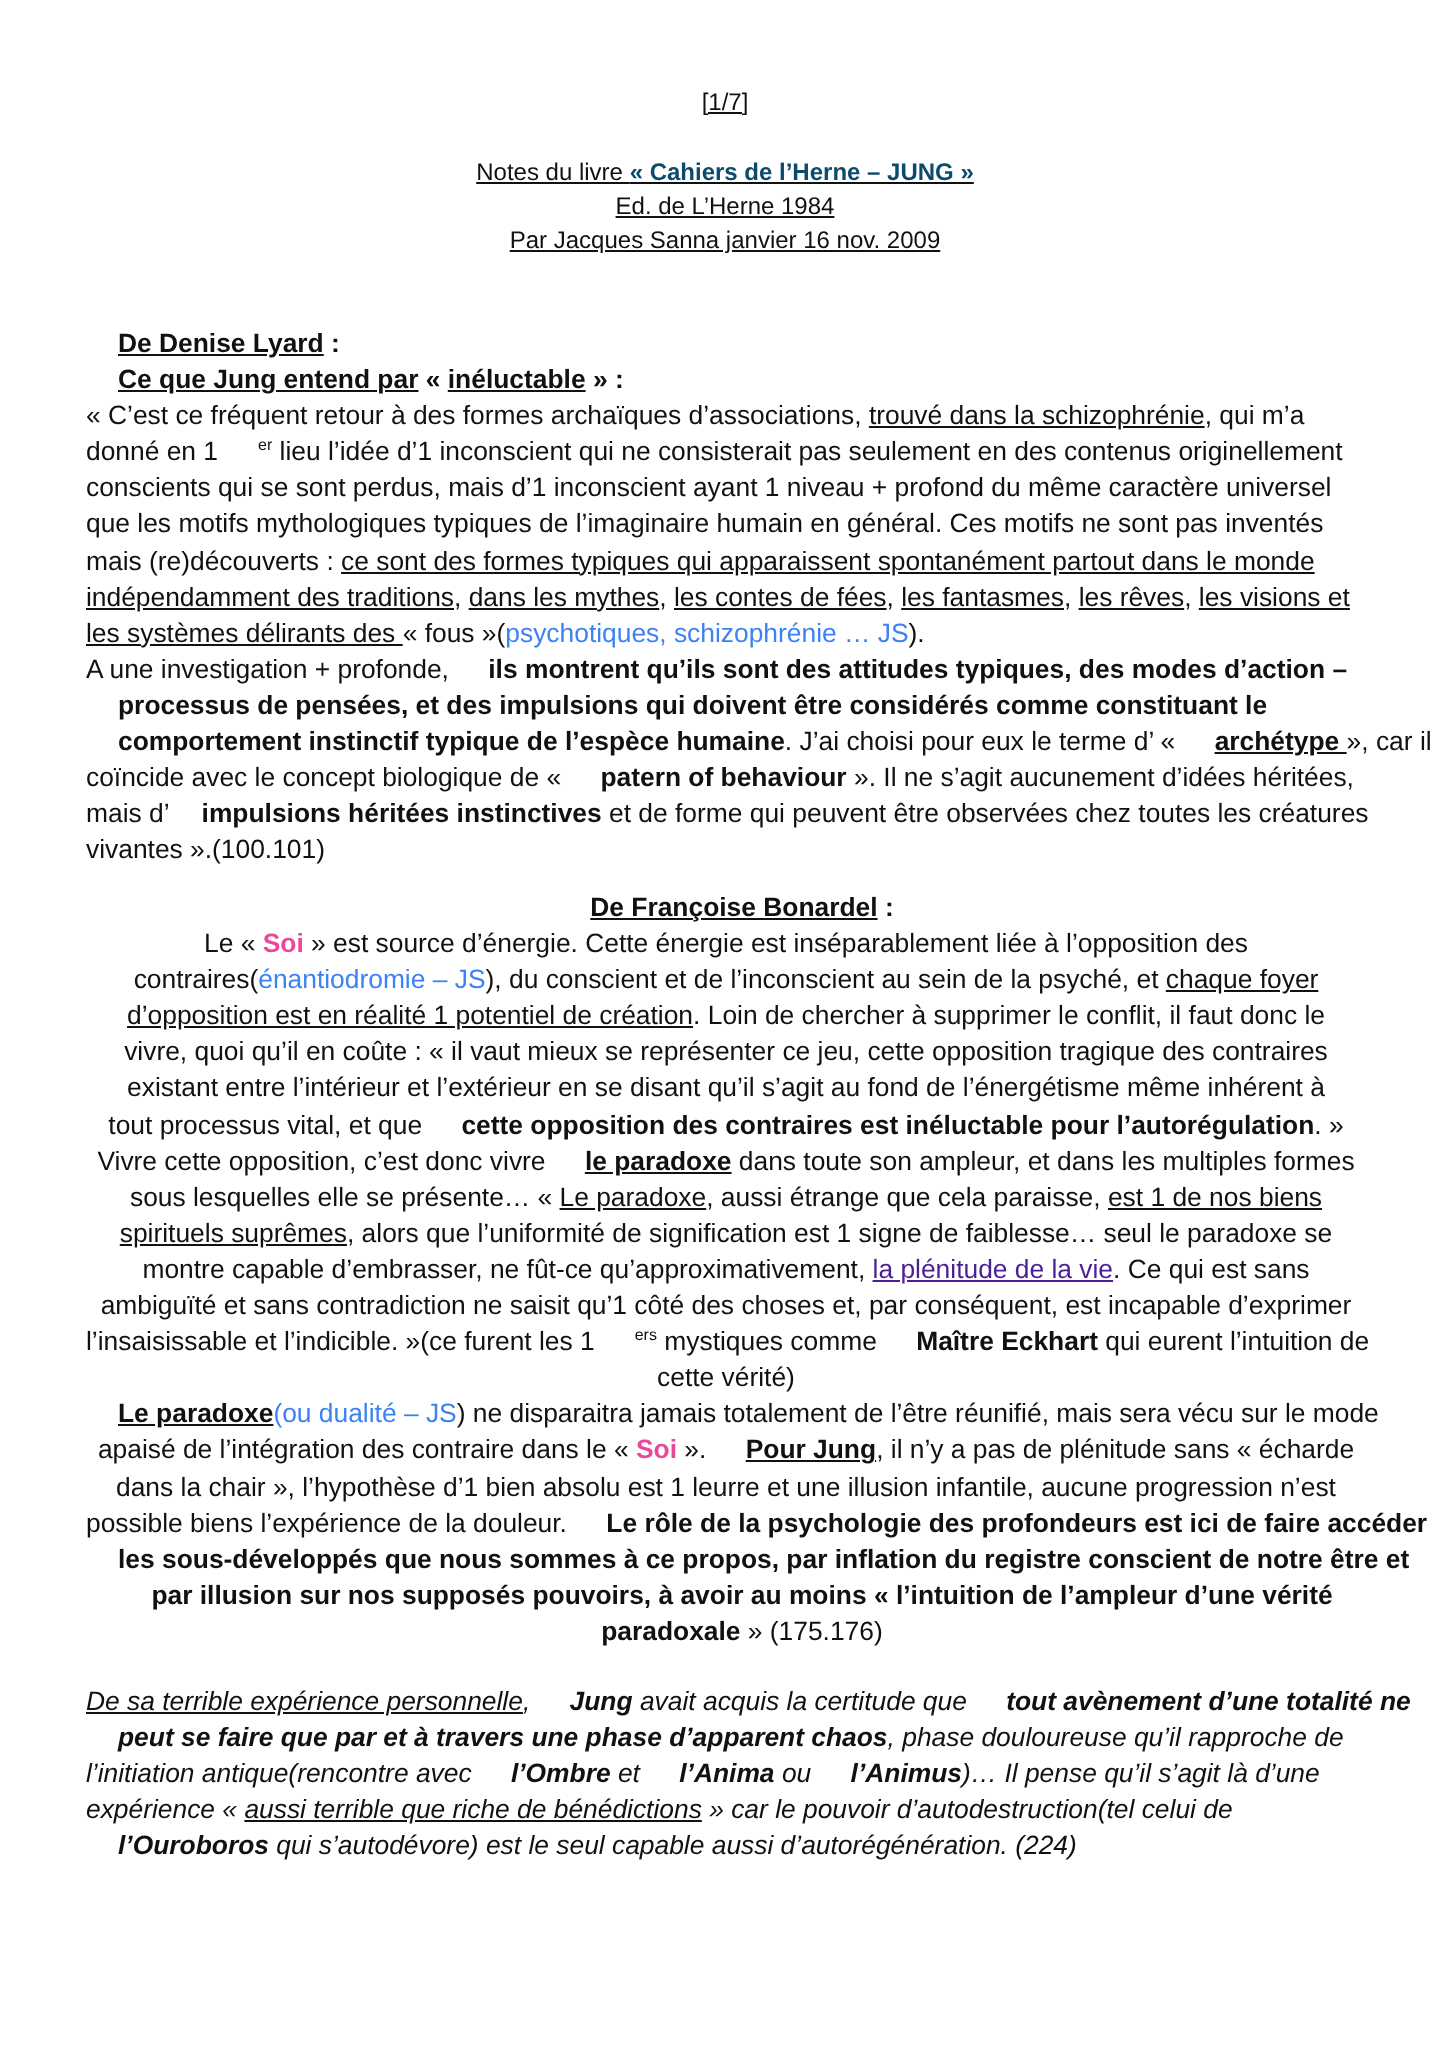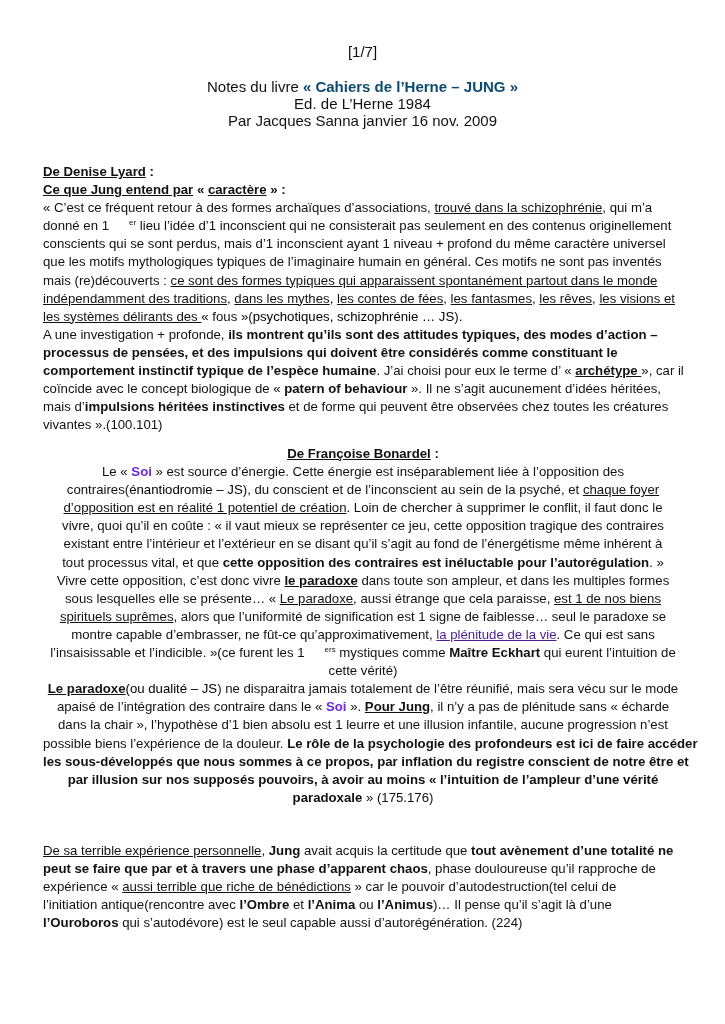--- a/index.html
+++ b/index.html
@@ -1,50 +1,50 @@
 <!DOCTYPE html>
 <html><head>
 <meta charset="utf-8">
 <style>
   html, body { margin: 0; padding: 0; background: #ffffff; }
   body { width: 725px; height: 1024px; position: relative; overflow: hidden;
          font-family: "Liberation Sans", "DejaVu Sans", sans-serif; color: #111; }
   .page { position: absolute; left: 0; top: 0; width: 725px; height: 1024px; }
-  .center { text-align: center; font-size: 15px; line-height: 17px; }
+  .center { text-align: center; font-size: 12px; line-height: 17px; text-decoration: underline; }
   .pagenum { position: absolute; top: 43px; left: 0; width: 725px; }
   .header { position: absolute; top: 78px; left: 0; width: 725px; }
-  .blue { color: #000000; margin-top: 48px; }
+  .blue { color: #3b82f6; margin-top: 48px; }
   .blue-b { color: #0c4a6e; font-weight: bold; }
-  .red-b { color: #6d28d9; font-weight: bold; }
+  .red-b { color: #ec4899; font-weight: bold; }
   .u { text-decoration: underline; }
-  .b { font-weight: bold; }
+  .b { font-weight: bold; margin-left: 16px; }
   .link { color: #4c1d95; text-decoration: underline; }
   .body { position: absolute; left: 43px; width: 640px; font-size: 13.2px; line-height: 18.1px; }
   .line { display: block; white-space: nowrap; }
   sup { font-size: 8px; line-height: 0; vertical-align: super; margin-left: 20px; }
   #sec1 { top: 163px; }
   #sec2 { top: 445px; text-align: center; }
-  #sec3 { top: 842px; }
+  #sec3 { top: 842px; font-style: italic; }
 </style>
 </head>
 <body>
 
 <div class="page">
 
   <div class="center pagenum">[1/7]</div>
 
   <div class="center header">
     <div><span>Notes du livre </span><span class="blue-b">« Cahiers de l’Herne – JUNG »</span></div>
     <div>Ed. de L’Herne 1984</div>
     <div>Par Jacques Sanna janvier 16 nov. 2009</div>
   </div>
 
   <div class="body" id="sec1">
     <span class="line b"><span class="u">De Denise Lyard</span><span> :</span></span>
-    <span class="line b"><span class="u">Ce que Jung entend par</span><span> « </span><span class="u">caractère</span><span> » :</span></span>
+    <span class="line b"><span class="u">Ce que Jung entend par</span><span> « </span><span class="u">inéluctable</span><span> » :</span></span>
     <span class="line"><span>« C’est ce fréquent retour à des formes archaïques d’associations, </span><span class="u">trouvé dans la schizophrénie</span><span>, qui m’a</span></span>
     <span class="line"><span>donné en 1</span><sup>er</sup><span> lieu l’idée d’1 inconscient qui ne consisterait pas seulement en des contenus originellement</span></span>
     <span class="line">conscients qui se sont perdus, mais d’1 inconscient ayant 1 niveau + profond du même caractère universel</span>
     <span class="line">que les motifs mythologiques typiques de l’imaginaire humain en général. Ces motifs ne sont pas inventés</span>
     <span class="line"><span>mais (re)découverts : </span><span class="u">ce sont des formes typiques qui apparaissent spontanément partout dans le monde</span></span>
     <span class="line"><span class="u">indépendamment des traditions</span><span>, </span><span class="u">dans les mythes</span><span>, </span><span class="u">les contes de fées</span><span>, </span><span class="u">les fantasmes</span><span>, </span><span class="u">les rêves</span><span>, </span><span class="u">les visions et</span></span>
     <span class="line"><span class="u">les systèmes délirants des </span><span>« fous »(</span><span class="blue">psychotiques, schizophrénie … JS</span><span>).</span></span>
     <span class="line"><span>A une investigation + profonde, </span><span class="b">ils montrent qu’ils sont des attitudes typiques, des modes d’action –</span></span>
     <span class="line b">processus de pensées, et des impulsions qui doivent être considérés comme constituant le</span>
     <span class="line"><span class="b">comportement instinctif typique de l’espèce humaine</span><span>. J’ai choisi pour eux le terme d’ « </span><span class="b u">archétype </span><span>», car il</span></span>
@@ -58,32 +58,33 @@
     <span class="line"><span> Le « </span><span class="red-b">Soi</span><span> » est source d’énergie. Cette énergie est inséparablement liée à l’opposition des</span></span>
     <span class="line"><span>contraires(</span><span class="blue">énantiodromie – JS</span><span>), du conscient et de l’inconscient au sein de la psyché, et </span><span class="u">chaque foyer</span></span>
     <span class="line"><span class="u">d’opposition est en réalité 1 potentiel de création</span><span>. Loin de chercher à supprimer le conflit, il faut donc le</span></span>
     <span class="line">vivre, quoi qu’il en coûte : « il vaut mieux se représenter ce jeu, cette opposition tragique des contraires</span>
     <span class="line">existant entre l’intérieur et l’extérieur en se disant qu’il s’agit au fond de l’énergétisme même inhérent à</span>
     <span class="line"><span>tout processus vital, et que </span><span class="b">cette opposition des contraires est inéluctable pour l’autorégulation</span><span>. »</span></span>
     <span class="line"><span>Vivre cette opposition, c’est donc vivre </span><span class="b u">le paradoxe</span><span> dans toute son ampleur, et dans les multiples formes</span></span>
     <span class="line"><span>sous lesquelles elle se présente… « </span><span class="u">Le paradoxe</span><span>, aussi étrange que cela paraisse, </span><span class="u">est 1 de nos biens</span></span>
     <span class="line"><span class="u">spirituels suprêmes</span><span>, alors que l’uniformité de signification est 1 signe de faiblesse… seul le paradoxe se</span></span>
     <span class="line"><span>montre capable d’embrasser, ne fût-ce qu’approximativement, </span><span class="link">la plénitude de la vie</span><span>. Ce qui est sans</span></span>
+    <span class="line">ambiguïté et sans contradiction ne saisit qu’1 côté des choses et, par conséquent, est incapable d’exprimer</span>
     <span class="line"><span>l’insaisissable et l’indicible. »(ce furent les 1</span><sup>ers</sup><span> mystiques comme </span><span class="b">Maître Eckhart</span><span> qui eurent l’intuition de</span></span>
     <span class="line">cette vérité)</span>
     <span class="line"><span class="b u">Le paradoxe</span><span class="blue">(ou dualité – JS</span><span>) ne disparaitra jamais totalement de l’être réunifié, mais sera vécu sur le mode</span></span>
     <span class="line"><span>apaisé de l’intégration des contraire dans le « </span><span class="red-b">Soi</span><span> ». </span><span class="b u">Pour Jung</span><span>, il n’y a pas de plénitude sans « écharde</span></span>
     <span class="line">dans la chair », l’hypothèse d’1 bien absolu est 1 leurre et une illusion infantile, aucune progression n’est</span>
     <span class="line"><span>possible biens l’expérience de la douleur. </span><span class="b">Le rôle de la psychologie des profondeurs est ici de faire accéder</span></span>
     <span class="line b">les sous-développés que nous sommes à ce propos, par inflation du registre conscient de notre être et</span>
     <span class="line b">par illusion sur nos supposés pouvoirs, à avoir au moins « l’intuition de l’ampleur d’une vérité</span>
     <span class="line"><span class="b">paradoxale</span><span> » (175.176)</span></span>
   </div>
 
   <div class="body" id="sec3">
     <span class="line"><span class="u">De sa terrible expérience personnelle</span><span>, </span><span class="b">Jung</span><span> avait acquis la certitude que </span><span class="b">tout avènement d’une totalité ne</span></span>
     <span class="line"><span class="b">peut se faire que par et à travers une phase d’apparent chaos</span><span>, phase douloureuse qu’il rapproche de</span></span>
+    <span class="line"><span>l’initiation antique(rencontre avec </span><span class="b">l’Ombre</span><span> et </span><span class="b">l’Anima</span><span> ou </span><span class="b">l’Animus</span><span>)… Il pense qu’il s’agit là d’une</span></span>
     <span class="line"><span>expérience « </span><span class="u">aussi terrible que riche de bénédictions</span><span> » car le pouvoir d’autodestruction(tel celui de</span></span>
-    <span class="line"><span>l’initiation antique(rencontre avec </span><span class="b">l’Ombre</span><span> et </span><span class="b">l’Anima</span><span> ou </span><span class="b">l’Animus</span><span>)… Il pense qu’il s’agit là d’une</span></span>
     <span class="line"><span class="b">l’Ouroboros</span><span> qui s’autodévore) est le seul capable aussi d’autorégénération. (224)</span></span>
   </div>
 
 </div>
 
 </body></html>

